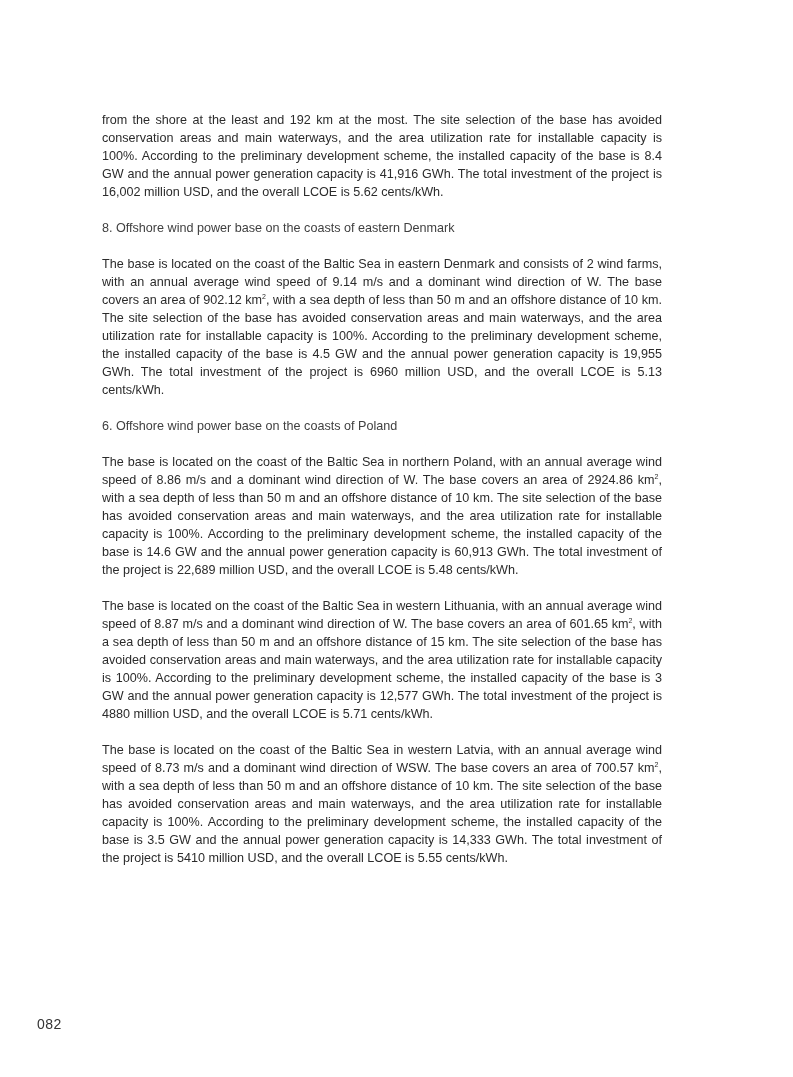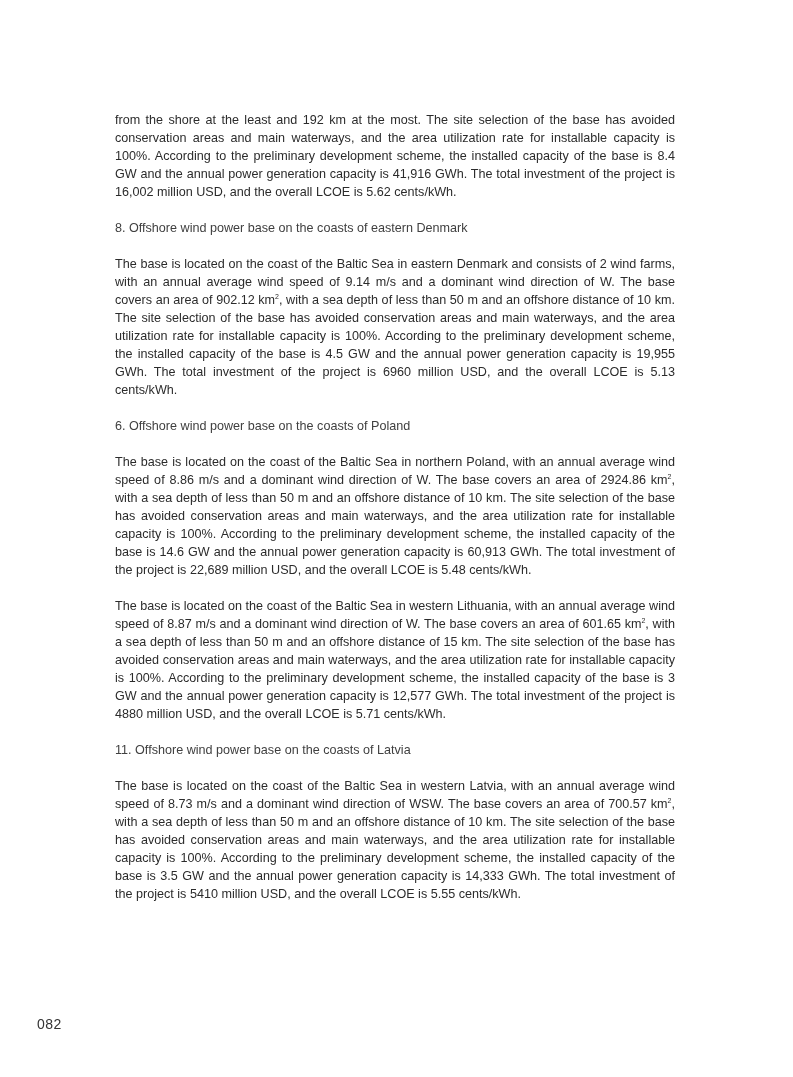--- a/index.html
+++ b/index.html
@@ -1,18 +1,18 @@
 <!DOCTYPE html>
 <html><head>
 <meta charset="utf-8">
 <style>
   html, body { margin: 0; padding: 0; background: #ffffff; }
   body { width: 793px; height: 1077px; position: relative; overflow: hidden;
          font-family: "Liberation Sans", sans-serif; color: #2b2b2b; }
-  .content { position: absolute; left: 115px; top: 111px; width: 560px; }
+  .content { position: absolute; left: 102px; top: 111px; width: 560px; }
   p { margin: 0; font-size: 12.6px; line-height: 18px; text-align: justify; }
   .para { margin-bottom: 18px; }
   h3 { margin: 0 0 18px 0; font-size: 12.6px; line-height: 18px; font-weight: normal; color: #404040; }
   .page-number { position: absolute; left: 37px; top: 1016px; font-size: 14px; color: #333; letter-spacing: 0.5px; }
   sup { font-size: 7px; line-height: 0; vertical-align: 5px; }
 </style>
 </head>
 <body>
 
 <div class="content">
@@ -26,18 +26,17 @@
   <div>
     <h3>6. Offshore wind power base on the coasts of Poland</h3>
     <p class="para"><span>The base is located on the coast of the Baltic Sea in northern Poland, with an annual average wind speed of 8.86 m/s and a dominant wind direction of W. The base covers an area of 2924.86 km</span><sup>2</sup><span>, with a sea depth of less than 50 m and an offshore distance of 10 km. The site selection of the base has avoided conservation areas and main waterways, and the area utilization rate for installable capacity is 100%. According to the preliminary development scheme, the installed capacity of the base is 14.6 GW and the annual power generation capacity is 60,913 GWh. The total investment of the project is 22,689 million USD, and the overall LCOE is 5.48 cents/kWh.</span></p>
   </div>
 
   <div>
     <p class="para"><span>The base is located on the coast of the Baltic Sea in western Lithuania, with an annual average wind speed of 8.87 m/s and a dominant wind direction of W. The base covers an area of 601.65 km</span><sup>2</sup><span>, with a sea depth of less than 50 m and an offshore distance of 15 km. The site selection of the base has avoided conservation areas and main waterways, and the area utilization rate for installable capacity is 100%. According to the preliminary development scheme, the installed capacity of the base is 3 GW and the annual power generation capacity is 12,577 GWh. The total investment of the project is 4880 million USD, and the overall LCOE is 5.71 cents/kWh.</span></p>
   </div>
 
   <div>
-    <h3>11. Offshore wind power base on the coasts of Latvia</h3>
     <p class="para"><span>The base is located on the coast of the Baltic Sea in western Latvia, with an annual average wind speed of 8.73 m/s and a dominant wind direction of WSW. The base covers an area of 700.57 km</span><sup>2</sup><span>, with a sea depth of less than 50 m and an offshore distance of 10 km. The site selection of the base has avoided conservation areas and main waterways, and the area utilization rate for installable capacity is 100%. According to the preliminary development scheme, the installed capacity of the base is 3.5 GW and the annual power generation capacity is 14,333 GWh. The total investment of the project is 5410 million USD, and the overall LCOE is 5.55 cents/kWh.</span></p>
   </div>
 </div>
 
 <div class="page-number">082</div>
 
 </body></html>

